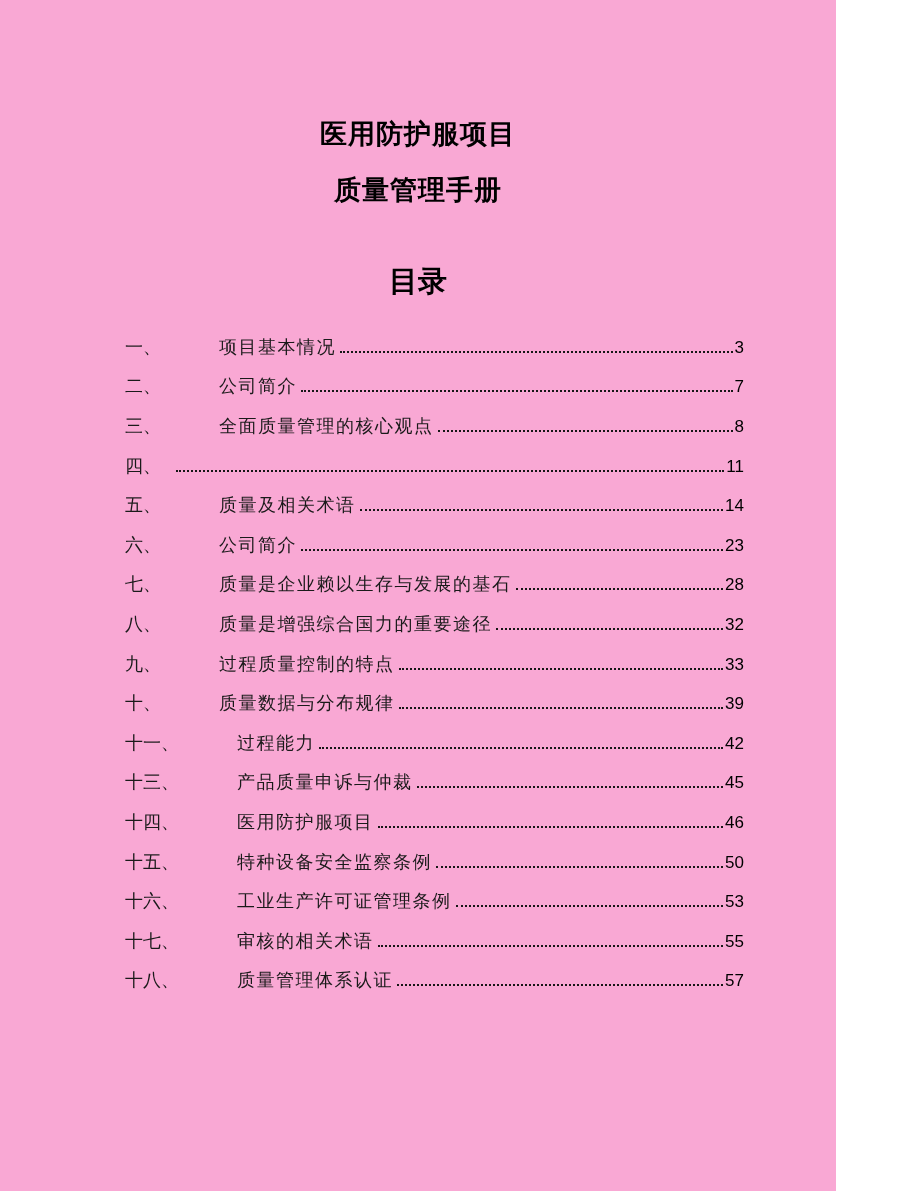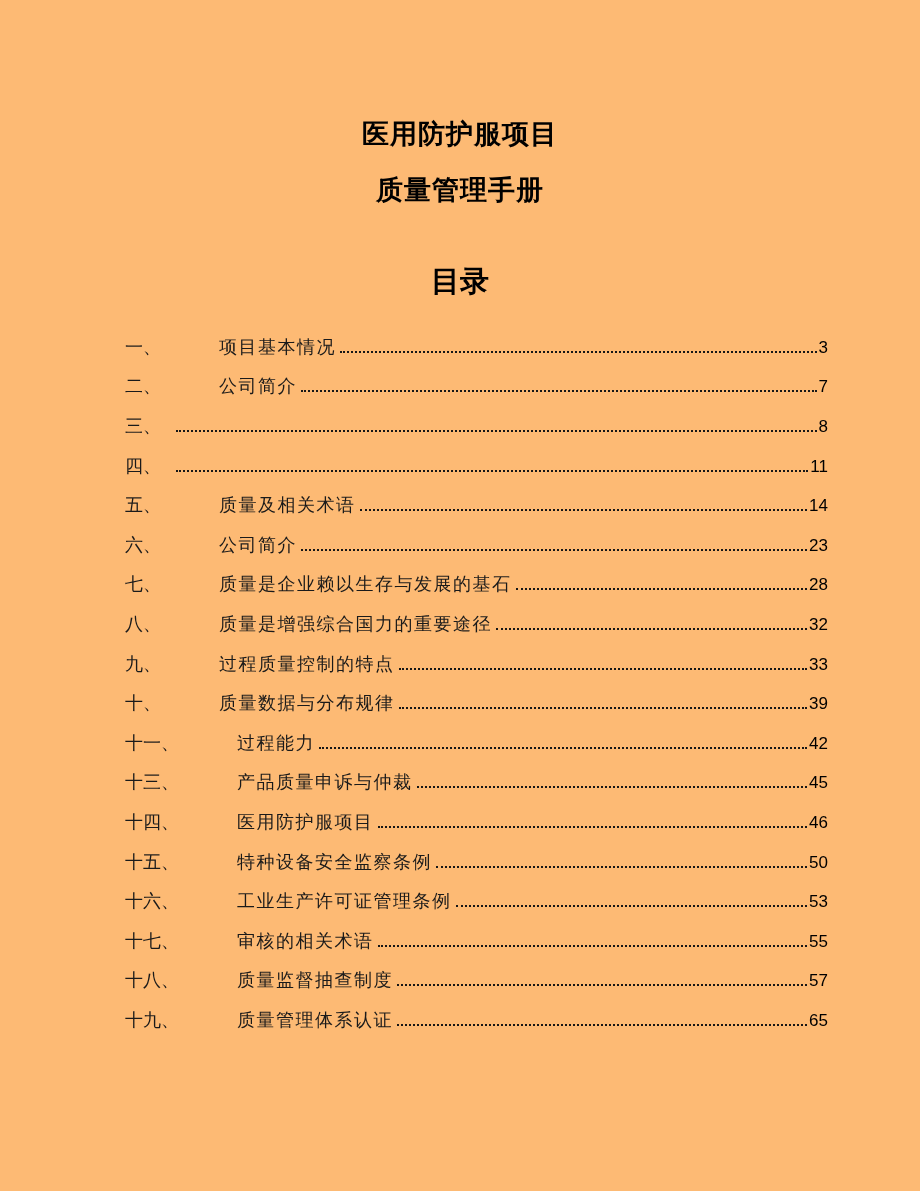--- a/index.html
+++ b/index.html
@@ -3,23 +3,23 @@
 <meta charset="utf-8">
 <style>
   * { margin: 0; padding: 0; box-sizing: border-box; }
   html, body { background: #ffffff; }
   body {
     font-family: "Liberation Serif", "DejaVu Serif", serif;
     color: #000000;
   }
   .page {
     position: relative;
-    width: 920px;
+    width: 836px;
     height: 1191px;
-    background: #fdba74;
+    background: #f9a8d4;
     overflow: hidden;
   }
   .doc-title-1 {
     padding-top: 121px;
     text-align: center;
     font-family: "Liberation Sans", "DejaVu Sans", sans-serif;
     font-size: 27px;
     font-weight: 700;
     line-height: 1;
     letter-spacing: 1px;
@@ -101,20 +101,21 @@
 
     <div class="toc-row">
       <span class="toc-num">二、</span>
       <span class="toc-title">公司简介</span>
       <span class="toc-dots"></span>
       <span class="toc-page">7</span>
     </div>
 
     <div class="toc-row">
       <span class="toc-num">三、</span>
+      <span class="toc-title">全面质量管理的核心观点</span>
       <span class="toc-dots"></span>
       <span class="toc-page">8</span>
     </div>
 
     <div class="toc-row">
       <span class="toc-num">四、</span>
       <span class="toc-dots"></span>
       <span class="toc-page">11</span>
     </div>
 
@@ -198,26 +199,20 @@
 
     <div class="toc-row">
       <span class="toc-num">十七、</span>
       <span class="toc-title">审核的相关术语</span>
       <span class="toc-dots"></span>
       <span class="toc-page">55</span>
     </div>
 
     <div class="toc-row">
       <span class="toc-num">十八、</span>
-      <span class="toc-title">质量监督抽查制度</span>
+      <span class="toc-title">质量管理体系认证</span>
       <span class="toc-dots"></span>
       <span class="toc-page">57</span>
     </div>
 
-    <div class="toc-row">
-      <span class="toc-num">十九、</span>
-      <span class="toc-title">质量管理体系认证</span>
-      <span class="toc-dots"></span>
-      <span class="toc-page">65</span>
-    </div>
 
   </div>
 </div>
 
 </body></html>

